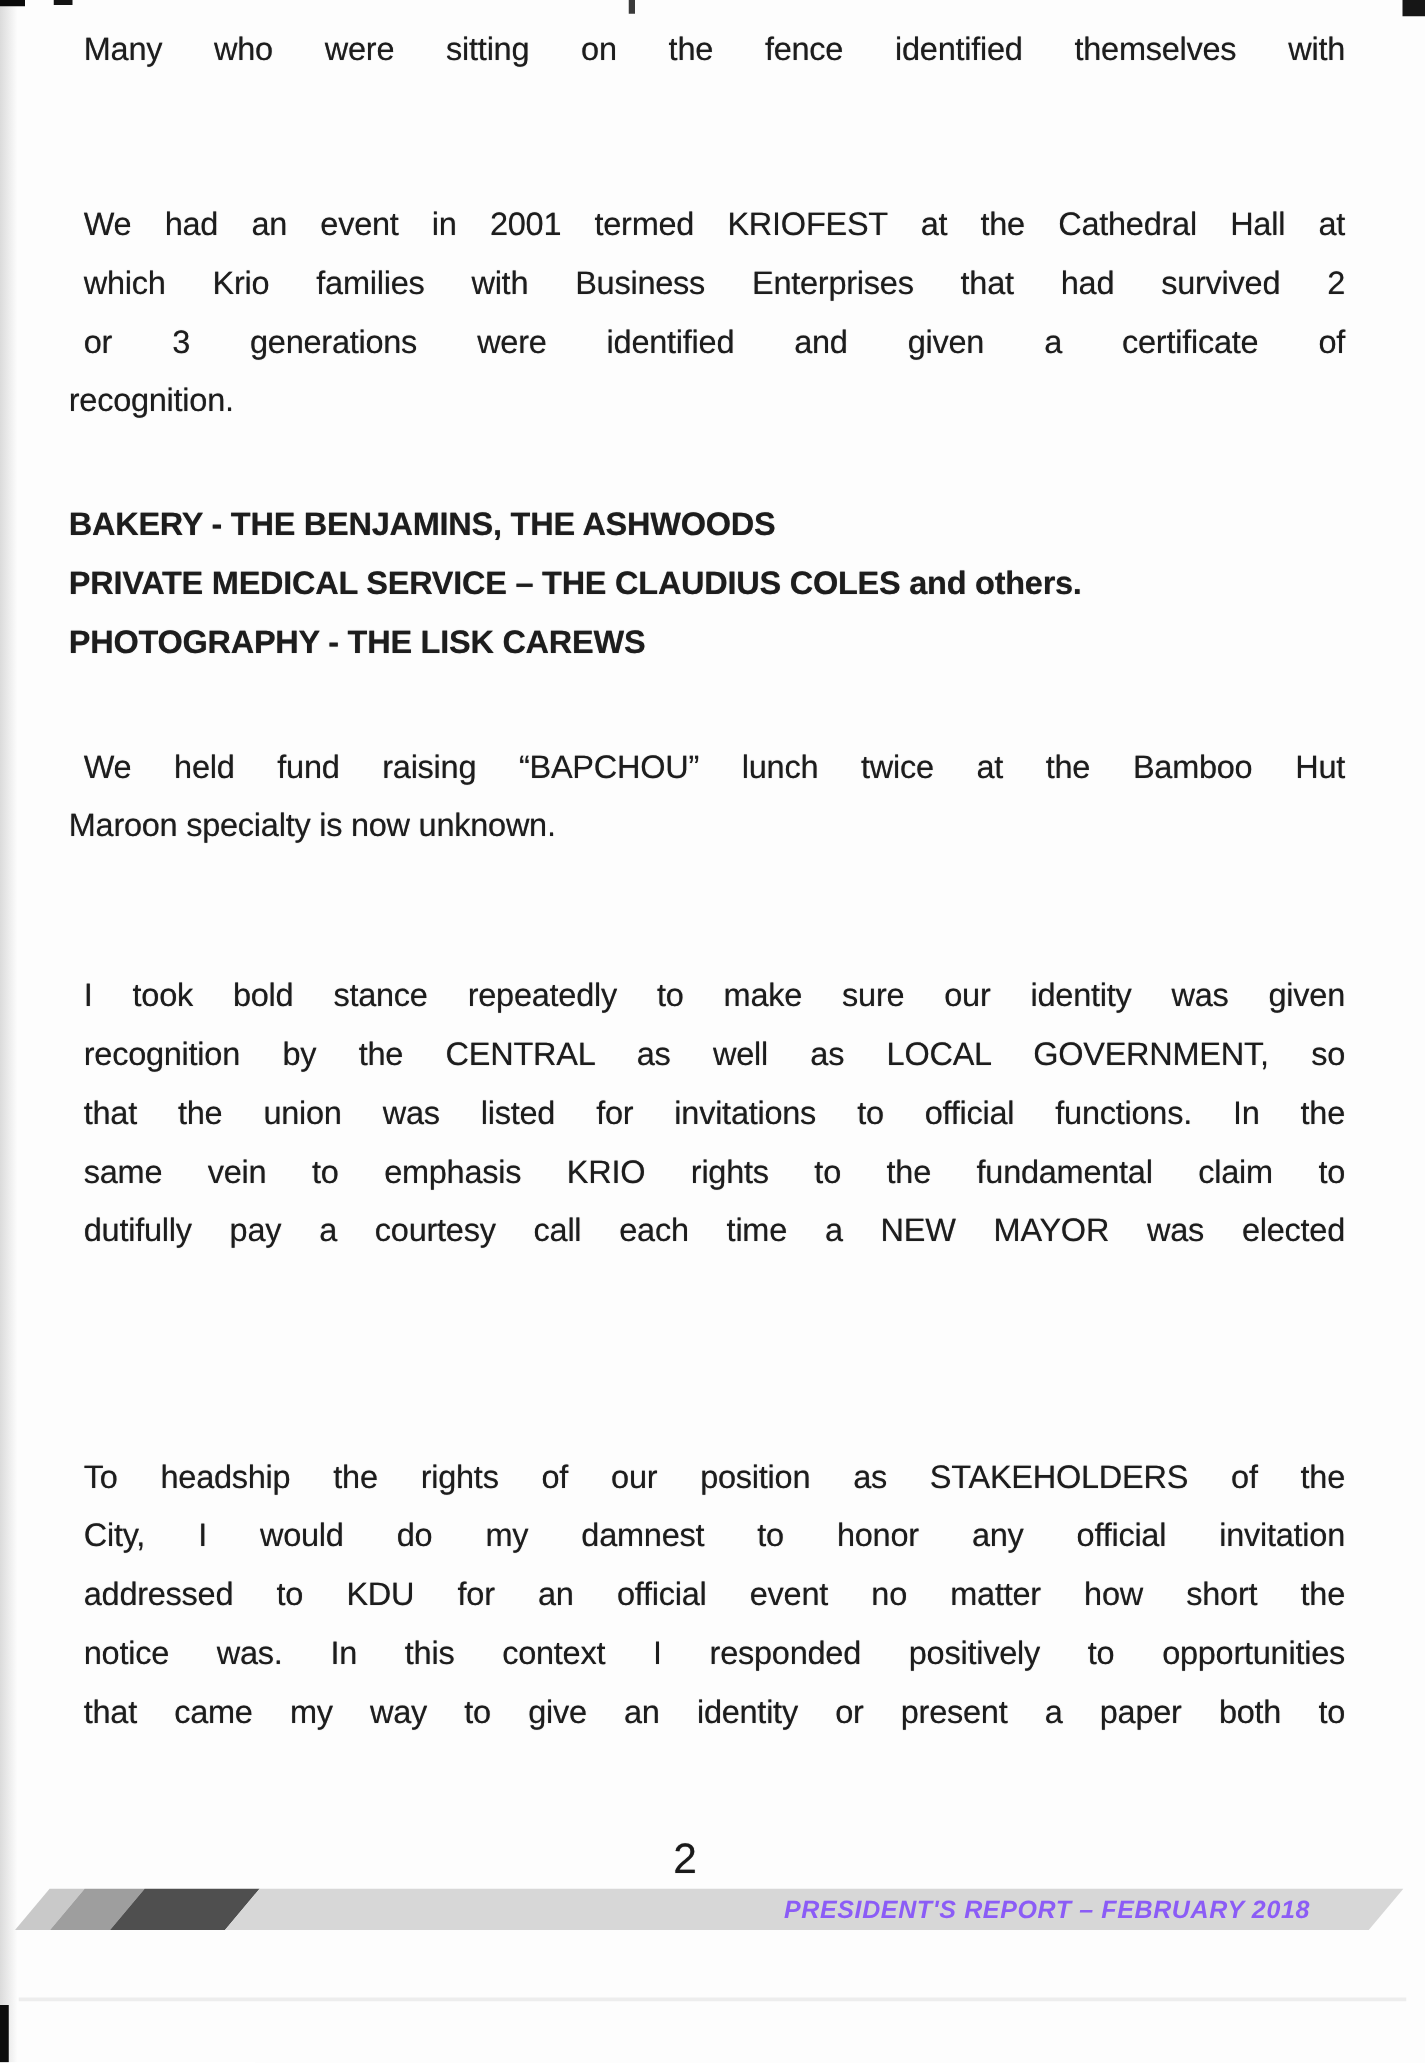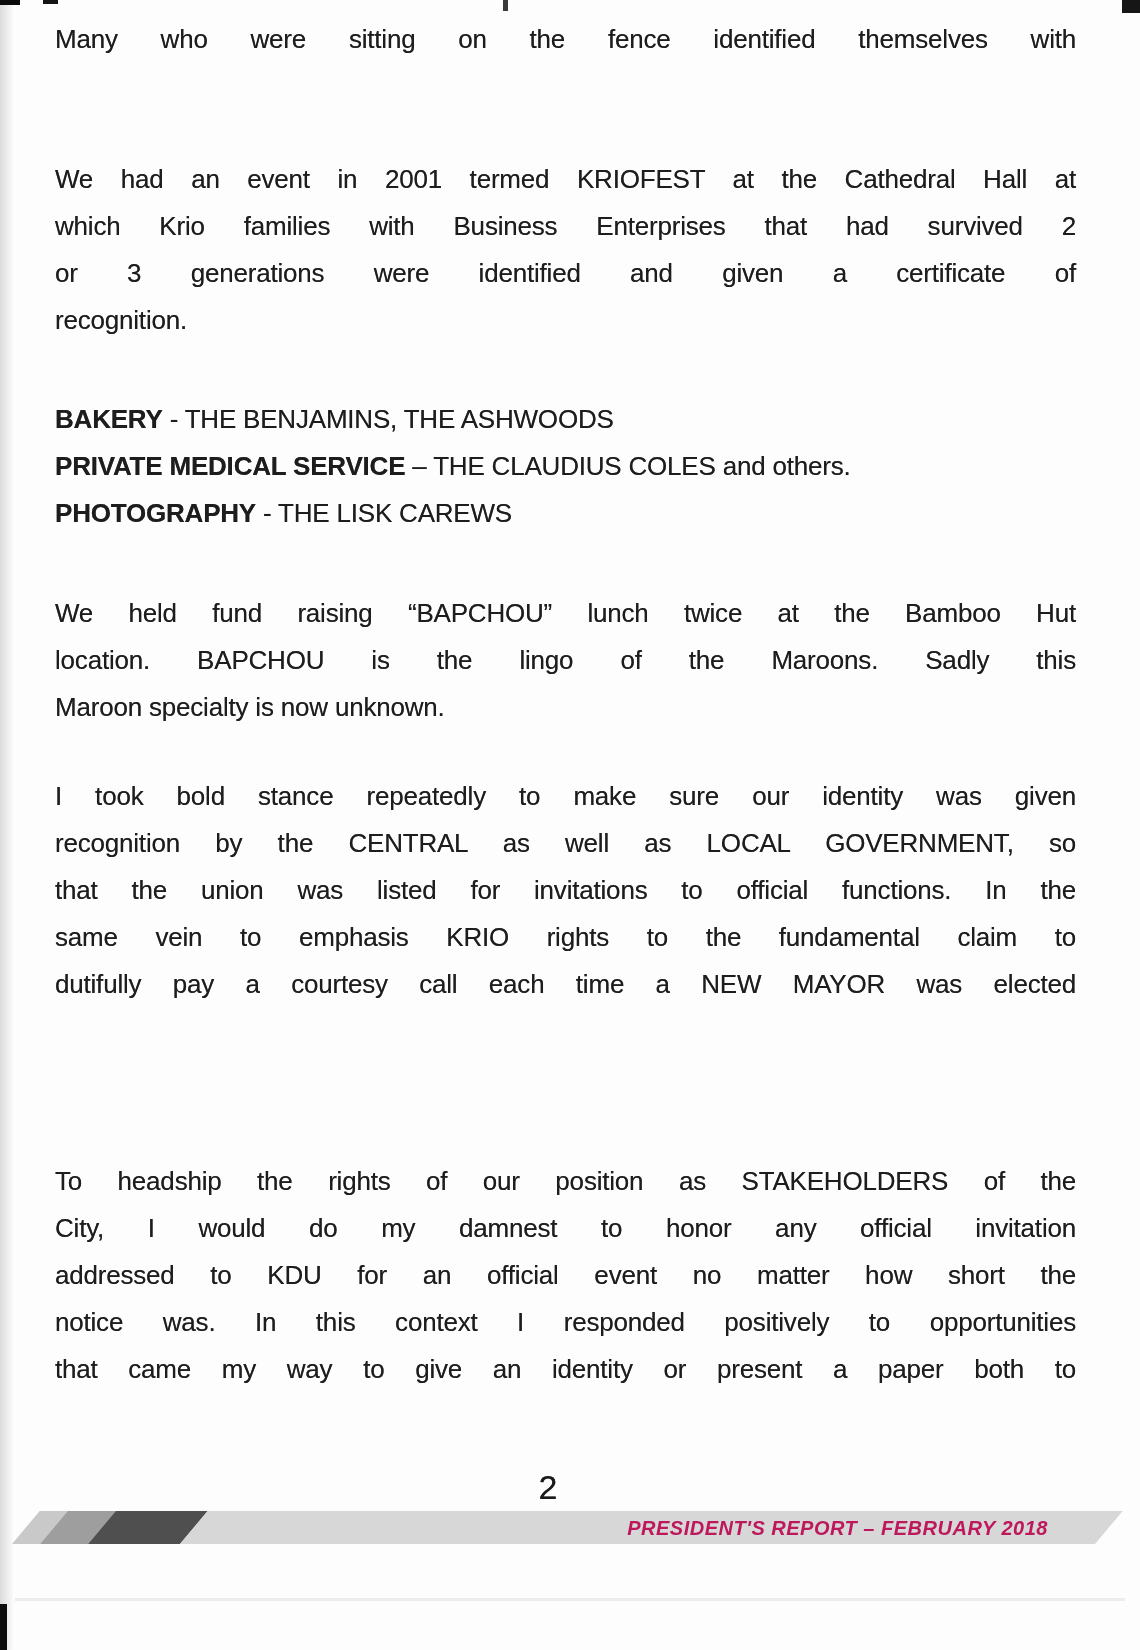--- a/index.html
+++ b/index.html
@@ -20,41 +20,41 @@
   .textblock {
     position: absolute;
     left: 55px;
     width: 1021px;
     font-size: 26px;
     line-height: 47px;
     letter-spacing: -0.2px;
     text-shadow: 0 0 0.6px rgba(25,25,25,0.65);
   }
   .line { text-align: justify; text-align-last: left; }
-  .line.j { text-align-last: justify; }
+  .line.j { text-align-last: justify; margin-left: 12px; }
   .hdr { font-weight: bold; text-align: left; }
-  .hdr .rest { font-weight: normal; }
+  .hdr .rest { font-weight: bold; }
   
   .page-number {
     position: absolute; left: 528px; top: 1468px; width: 40px;
     font-size: 34px; text-align: center; color: #1a1a1a;
     text-shadow: 0 0 0.6px rgba(25,25,25,0.65);
   }
   
   .footer-banner { position: absolute; left: 12px; top: 1511px; width: 1120px; height: 33px; }
   .bp { position: absolute; top: 0; height: 33px; transform: skewX(-40deg); transform-origin: 0 100%; }
   .bp1 { left: 0;   width: 28px;  background: #c9c9c9; }
   .bp2 { left: 28px; width: 48px; background: #9e9e9e; }
   .bp3 { left: 76px; width: 92px; background: #4f4f4f; }
   .bp4 { left: 168px; width: 915px; background: #d7d7d7; }
   .footer-text {
     position: absolute; left: 12px; top: 1511px; width: 1036px; height: 33px;
     line-height: 34px; text-align: right;
     font-style: italic; font-weight: bold; font-size: 20px;
-    color: #be185d; letter-spacing: 0.5px;
+    color: #8b5cf6; letter-spacing: 0.5px;
   }
   
   .artifact { position: absolute; }
   .a1 { left: 0;     top: 0;      width: 20px;   height: 5px;  background: #0a0a0a; }
   .a2 { left: 43px;  top: 0;      width: 15px;   height: 4px;  background: #141414; }
   .a3 { left: 503px; top: 0;      width: 5px;    height: 11px; background: #3a3a3a; }
   .a4 { left: 1122px;top: 0;      width: 18px;   height: 13px; background: #161616; }
   .a5 { left: 0;     top: 1604px; width: 7px;    height: 46px; background: #0d0d0d; }
   .hline { left: 15px; top: 1598px; width: 1110px; height: 3px; background: #ededed; }
 </style>
@@ -83,21 +83,20 @@
     <div class="line hdr">
       <span class="cat">PRIVATE MEDICAL SERVICE</span><span class="rest"> – THE CLAUDIUS COLES and others.</span>
     </div>
     <div class="line hdr">
       <span class="cat">PHOTOGRAPHY</span><span class="rest"> - THE LISK CAREWS</span>
     </div>
   </div>
 
   <div class="textblock" style="top:590px">
     <div class="line j">We held fund raising “BAPCHOU” lunch twice at the Bamboo Hut</div>
-    <div class="line j">location.  BAPCHOU is the lingo of the Maroons.  Sadly this</div>
     <div class="line">Maroon specialty is now unknown.</div>
   </div>
 
   <div class="textblock" style="top:773px">
     <div class="line j">I took bold stance repeatedly to make sure our identity was given</div>
     <div class="line j">recognition by the CENTRAL as well as LOCAL GOVERNMENT, so</div>
     <div class="line j">that the union was listed for invitations to official functions.  In the</div>
     <div class="line j">same vein to emphasis KRIO rights to the fundamental claim to</div>
     <div class="line j">dutifully pay a courtesy call each time a NEW MAYOR was elected</div>
   </div>

